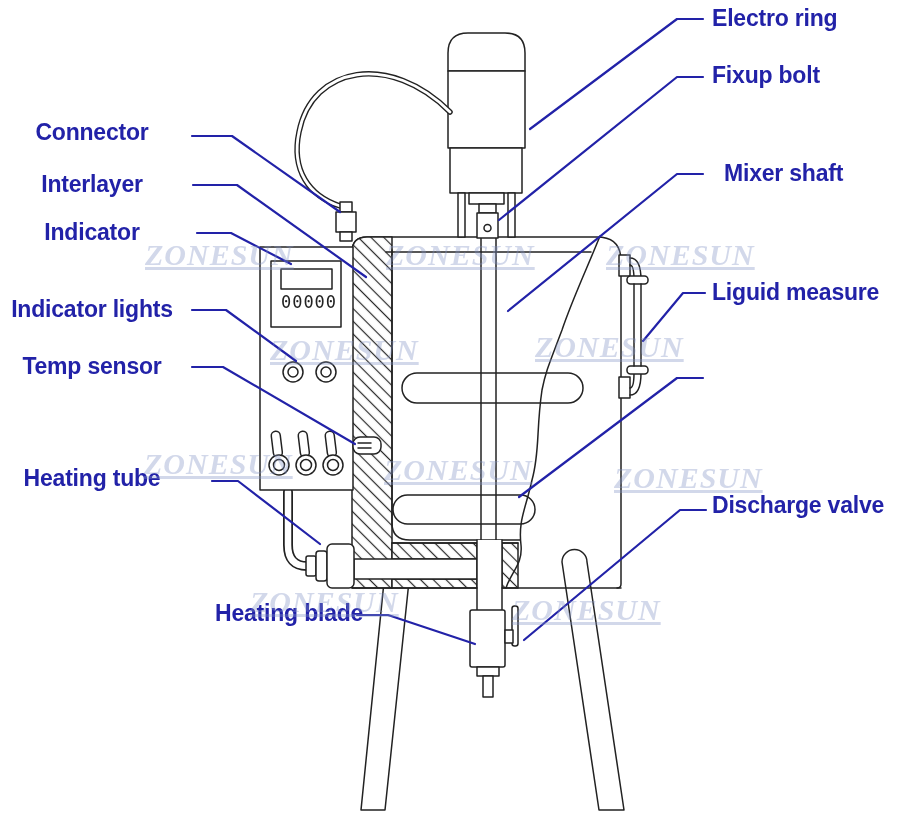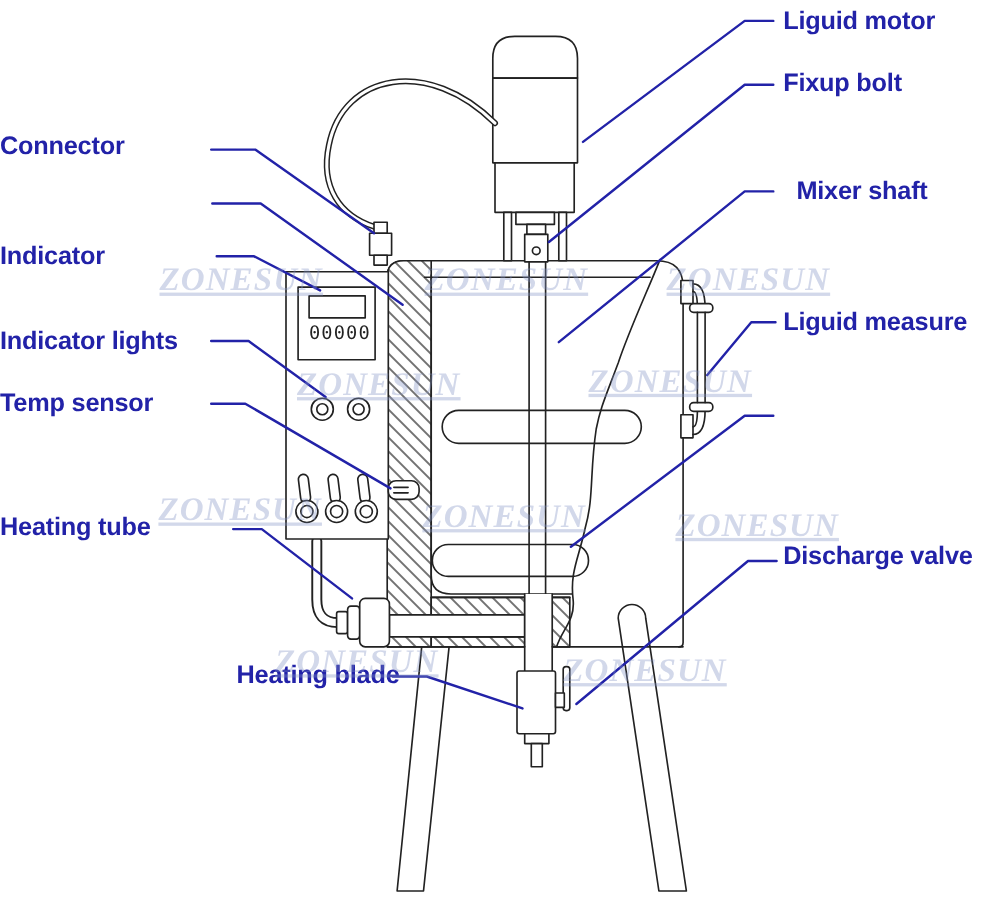--- a/index.html
+++ b/index.html
@@ -1,21 +1,21 @@
 <!DOCTYPE html>
 <html style="--label-blue: #2222a8;"><head>
 <meta charset="utf-8">
 <style>
   html,body{margin:0;padding:0;background:#ffffff;}
   #stage{position:relative;width:900px;height:830px;background:#fff;overflow:hidden;
          font-family:"Liberation Sans",sans-serif;}
   #machine-svg{position:absolute;left:0;top:0;}
   .lbl{position:absolute;font-weight:bold;font-size:23px;letter-spacing:-0.2px;
        color:var(--label-blue,#2222a8);white-space:nowrap;line-height:26px;}
-  .lbl-left{left:0;width:184px;text-align:left;}
+  .lbl-left{left:0;width:184px;text-align:center;}
   .wm{position:absolute;font-family:Liberation Serif, serif;font-style:italic;font-weight:bold;
       font-size:30px;letter-spacing:1px;color:rgba(130,148,196,0.36);
       text-decoration:underline;white-space:nowrap;pointer-events:none;}
 </style>
 </head>
 <body>
 
 <div id="stage">
 
 <svg id="machine-svg" width="900" height="830" viewBox="0 0 900 830">
@@ -171,27 +171,28 @@
     <polyline points="703,19 677,19 530,129"></polyline>
     <polyline points="703,77 677,77 499,220"></polyline>
     <polyline points="703,174 677,174 508,311"></polyline>
     <polyline points="705,293 683,293 643,341"></polyline>
     <polyline points="703,378 677,378 519,497"></polyline>
     <polyline points="706,510 680,510 524,640"></polyline>
   </g>
 </svg>
 
 <div class="lbl lbl-left" style="top:119px">Connector</div>
+<div class="lbl lbl-left" style="top:171px">Interlayer</div>
 <div class="lbl lbl-left" style="top:219px">Indicator</div>
 <div class="lbl lbl-left" style="top:296px">Indicator lights</div>
 <div class="lbl lbl-left" style="top:353px">Temp sensor</div>
 <div class="lbl lbl-left" style="top:465px">Heating tube</div>
 <div class="lbl" style="left:215px;top:600px">Heating blade</div>
 
-<div class="lbl" style="left:712px;top:5px">Liguid motor</div>
+<div class="lbl" style="left:712px;top:5px">Electro ring</div>
 <div class="lbl" style="left:712px;top:62px">Fixup bolt</div>
 <div class="lbl" style="left:724px;top:160px">Mixer shaft</div>
 <div class="lbl" style="left:712px;top:279px">Liguid measure</div>
 <div class="lbl" style="left:712px;top:492px">Discharge valve</div>
 
 <div class="wm" style="left:145px;top:238px">ZONESUN</div>
 <div class="wm" style="left:386px;top:238px">ZONESUN</div>
 <div class="wm" style="left:606px;top:238px">ZONESUN</div>
 <div class="wm" style="left:270px;top:333px">ZONESUN</div>
 <div class="wm" style="left:535px;top:330px">ZONESUN</div>

